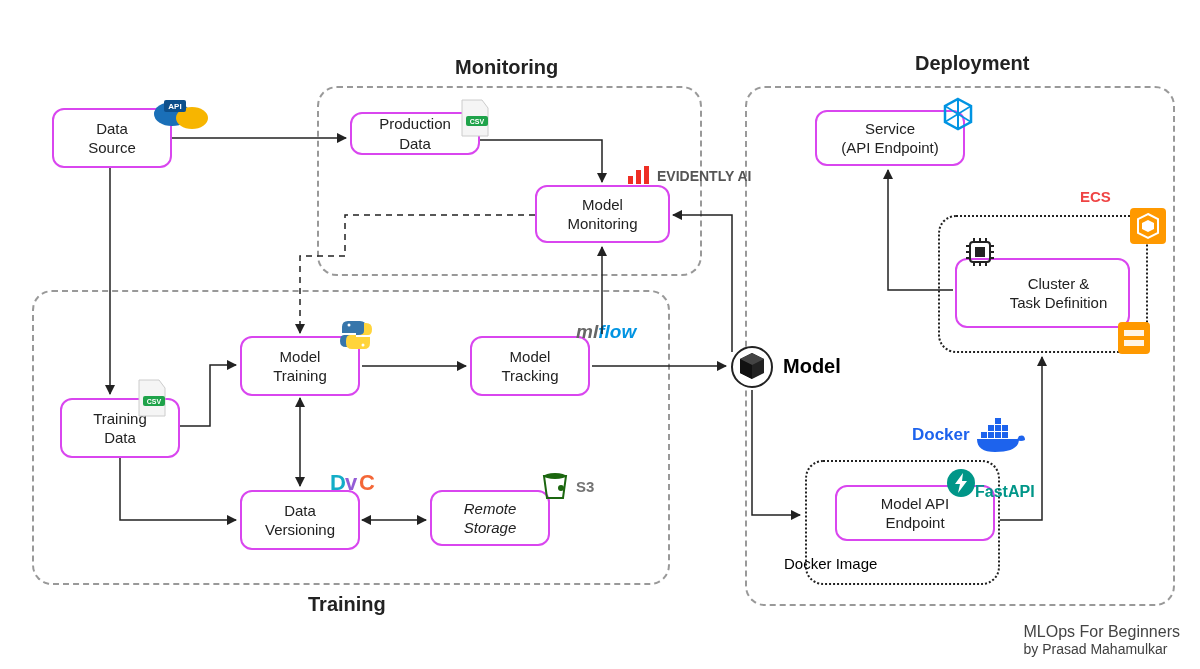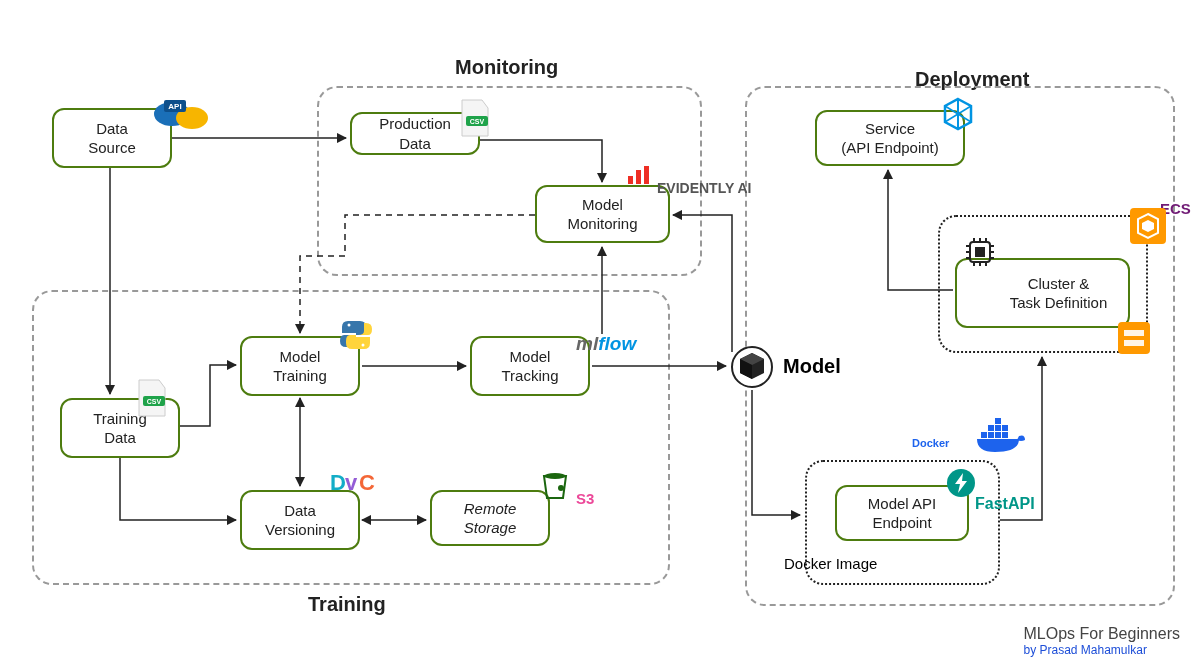--- a/index.html
+++ b/index.html
@@ -3,43 +3,43 @@
 <meta charset="utf-8">
 <style>
   * { box-sizing: border-box; margin: 0; padding: 0; }
   body {
     font-family: -apple-system, BlinkMacSystemFont, "Segoe UI", Arial, sans-serif;
     width: 1200px; height: 669px; position: relative; background: #fff;
   }
   .container { position: absolute; border: 2px dashed #999; border-radius: 20px; }
   .container-title { position: absolute; font-weight: 700; font-size: 20px; color: #222; }
   .node {
-    position: absolute; border: 2px solid #4d7c0f; border-radius: 12px;
+    position: absolute; border: 2px solid #d946ef; border-radius: 12px;
     background: #fff; display: flex; align-items: center; justify-content: center;
     text-align: center; font-size: 15px; color: #222; line-height: 1.3;
   }
   .node span { padding: 4px 8px; }
   .icon-badge { position: absolute; }
-  .tech-label { position: absolute; font-weight: 700; font-size: 16px; margin-top: 12px; }
+  .tech-label { position: absolute; font-weight: 700; font-size: 16px; }
   .footer { position: absolute; right: 20px; bottom: 12px; color: #444; }
   .footer .title { font-size: 16px; }
-  .footer .author { font-size: 12px; color: #1d4ed8; }
+  .footer .author { font-size: 14px; color: #404040; }
   svg.arrows { position: absolute; top: 0; left: 0; width: 1200px; height: 669px; pointer-events: none; }
   .big-label { position: absolute; font-weight: 700; font-size: 20px; }
 </style>
 </head>
 <body>
 
 <div class="container-title" style="left:455px; top:56px;">Monitoring</div>
 <div class="container" style="left:317px; top:86px; width:385px; height:190px;"></div>
 
 <div class="container-title" style="left:308px; top:593px;">Training</div>
 <div class="container" style="left:32px; top:290px; width:638px; height:295px;"></div>
 
-<div class="container-title" style="left:915px; top:68px;">Deployment</div>
+<div class="container-title" style="left:915px; top:52px;">Deployment</div>
 <div class="container" style="left:745px; top:86px; width:430px; height:520px;"></div>
 
 <div class="node" style="left:52px; top:108px; width:120px; height:60px;">
     <span>Data<br>Source</span>
   </div>
 <div class="node" style="left:350px; top:112px; width:130px; height:43px;">
     <span>Production<br>Data</span>
   </div>
 <div class="node" style="left:535px; top:185px; width:135px; height:58px;">
     <span>Model<br>Monitoring</span>
@@ -60,41 +60,41 @@
 <div class="node" style="left:430px; top:490px; width:120px; height:56px;font-style:italic;">
     <span>Remote<br>Storage</span>
   </div>
 
 <div class="node" style="left:815px; top:110px; width:150px; height:56px;">
     <span>Service<br>(API Endpoint)</span>
   </div>
 <div class="node" style="left:955px; top:258px; width:175px; height:70px;padding-left:32px;">
     <span>Cluster &amp;<br>Task Definition</span>
   </div>
-<div class="node" style="left:835px; top:485px; width:134px; height:56px;">
+<div class="node" style="left:835px; top:485px; width:160px; height:56px;">
     <span>Model API<br>Endpoint</span>
   </div>
 
 <div style="position:absolute; left:805px; top:460px; width:195px; height:125px; border:2px dotted #222; border-radius:18px;"></div>
 <div class="big-label" style="left:784px; top:555px; font-size:15px; font-weight:400;">Docker Image</div>
 
 <div style="position:absolute; left:938px; top:215px; width:210px; height:138px; border:2px dotted #222; border-radius:18px;"></div>
 
 <div class="big-label" style="left:783px; top:355px;">Model</div>
 
 <div class="tech-label" style="left:657px; top:168px; font-size:14px;">
   <span style="color:#555;">EVIDENTLY AI</span>
 </div>
 <div class="tech-label" style="left:576px; top:321px; font-size:19px; font-style:italic;">
   <span style="color:#666;">ml</span><span style="color:#0194e2;">flow</span>
 </div>
-<div class="tech-label" style="left:576px; top:478px; color:#ec4899; font-size:15px;">S3</div>
-<div class="tech-label" style="left:912px; top:425px; color:#1d63ed; font-size:11px;">Docker</div>
+<div class="tech-label" style="left:576px; top:478px; color:#737373; font-size:15px;">S3</div>
+<div class="tech-label" style="left:912px; top:425px; color:#1d63ed; font-size:17px;">Docker</div>
 <div class="tech-label" style="left:975px; top:483px; color:#009688; font-size:16px;">FastAPI</div>
-<div class="tech-label" style="left:1160px; top:188px; color:#701a75; font-size:15px;">ECS</div>
+<div class="tech-label" style="left:1080px; top:188px; color:#ef4444; font-size:15px;">ECS</div>
 
 <div class="icon-badge" style="left:152px; top:92px;">
   <svg width="60" height="44" viewBox="0 0 60 44">
     <ellipse cx="20" cy="22" rx="18" ry="12" fill="#1a6fb8"></ellipse>
     <ellipse cx="40" cy="26" rx="16" ry="11" fill="#f7b500"></ellipse>
     <rect x="12" y="8" width="22" height="12" rx="2" fill="#0d4f8b"></rect>
     <text x="23" y="17" font-size="8" fill="#fff" text-anchor="middle" font-weight="bold">API</text>
   </svg>
 </div>
 

